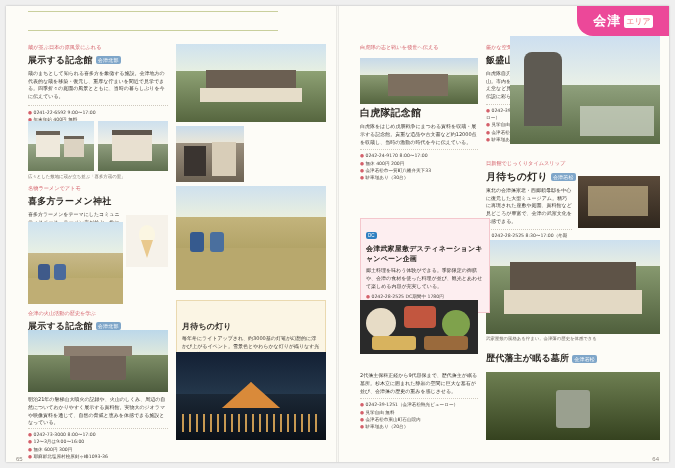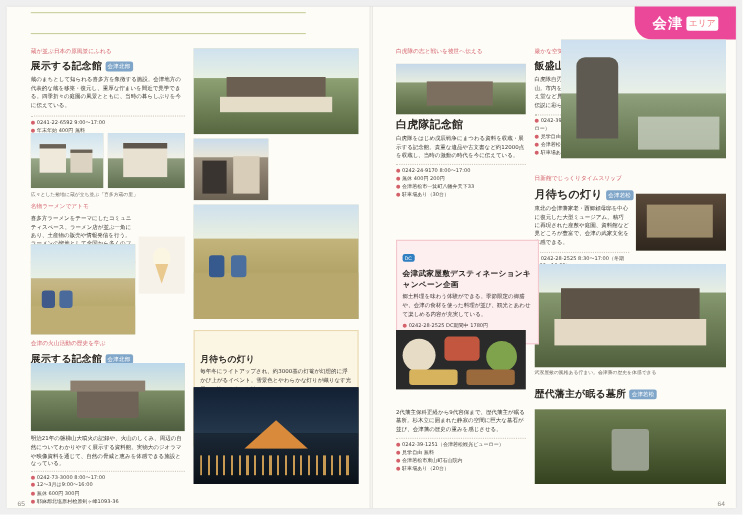--- a/index.html
+++ b/index.html
@@ -73,20 +73,21 @@
   <div class="photo" style="left:98px;top:121px;width:70px;height:50px;">
     <div class="sky" style="background:linear-gradient(#cde0ee,#f1f0e6);"></div>
     <div class="ground" style="background:linear-gradient(#8f9d7e,#5f6f4f);"></div>
     <div style="position:absolute;left:14px;bottom:10px;width:40px;height:26px;background:#e8e0d0;border-top:5px solid #5e564c;"></div>
   </div>
   <div class="cap" style="position:absolute;left:28px;top:174px;width:140px;">広々とした敷地に蔵が立ち並ぶ「喜多方蔵の里」</div>
 
   <div class="card" style="left:28px;top:158px;width:140px;"></div>
   <div class="card" style="left:28px;top:157px;width:140px;">
     <div class="lead" style="margin-top:28px;">名物ラーメンでアトモ</div>
+    <div class="ttl" style="margin-top:2px;">喜多方ラーメン神社</div>
     <div class="body" style="margin-top:3px;width:95px;">喜多方ラーメンをテーマにしたコミュニティスペース。ラーメン店が並ぶ一角にあり、土産物の販売や情報発信を行う。ラーメンの聖地として全国から多くのファンが訪れる人気スポット。</div>
     <div class="info rule-dot" style="margin-top:3px;padding-top:2px;width:95px;"><span class="dot">●</span> <span>0241-23-7588（マチナカラーメン）</span></div>
     <div class="info" style="width:95px;"><span class="dot">●</span> <span>10:00〜15:00</span></div>
     <div class="info" style="width:95px;"><span class="dot">●</span> <span>不定休  入場無料</span></div>
     <div class="info" style="width:95px;"><span class="dot">●</span> <span>喜多方市字北町2-4842</span></div>
     <div class="info" style="width:95px;"><span class="dot">●</span> <span>駐車場あり（約20台）</span></div>
   </div>
   <div class="photo" style="left:126px;top:215px;width:42px;height:52px;background:#f6f2ea;">
     <div style="position:absolute;left:13px;top:10px;width:16px;height:18px;background:#fbf6e2;border-radius:50% 50% 40% 40%;"></div>
     <div style="position:absolute;left:15px;top:25px;width:12px;height:18px;background:#e9c98e;clip-path:polygon(50% 100%,0 0,100% 0);"></div>

